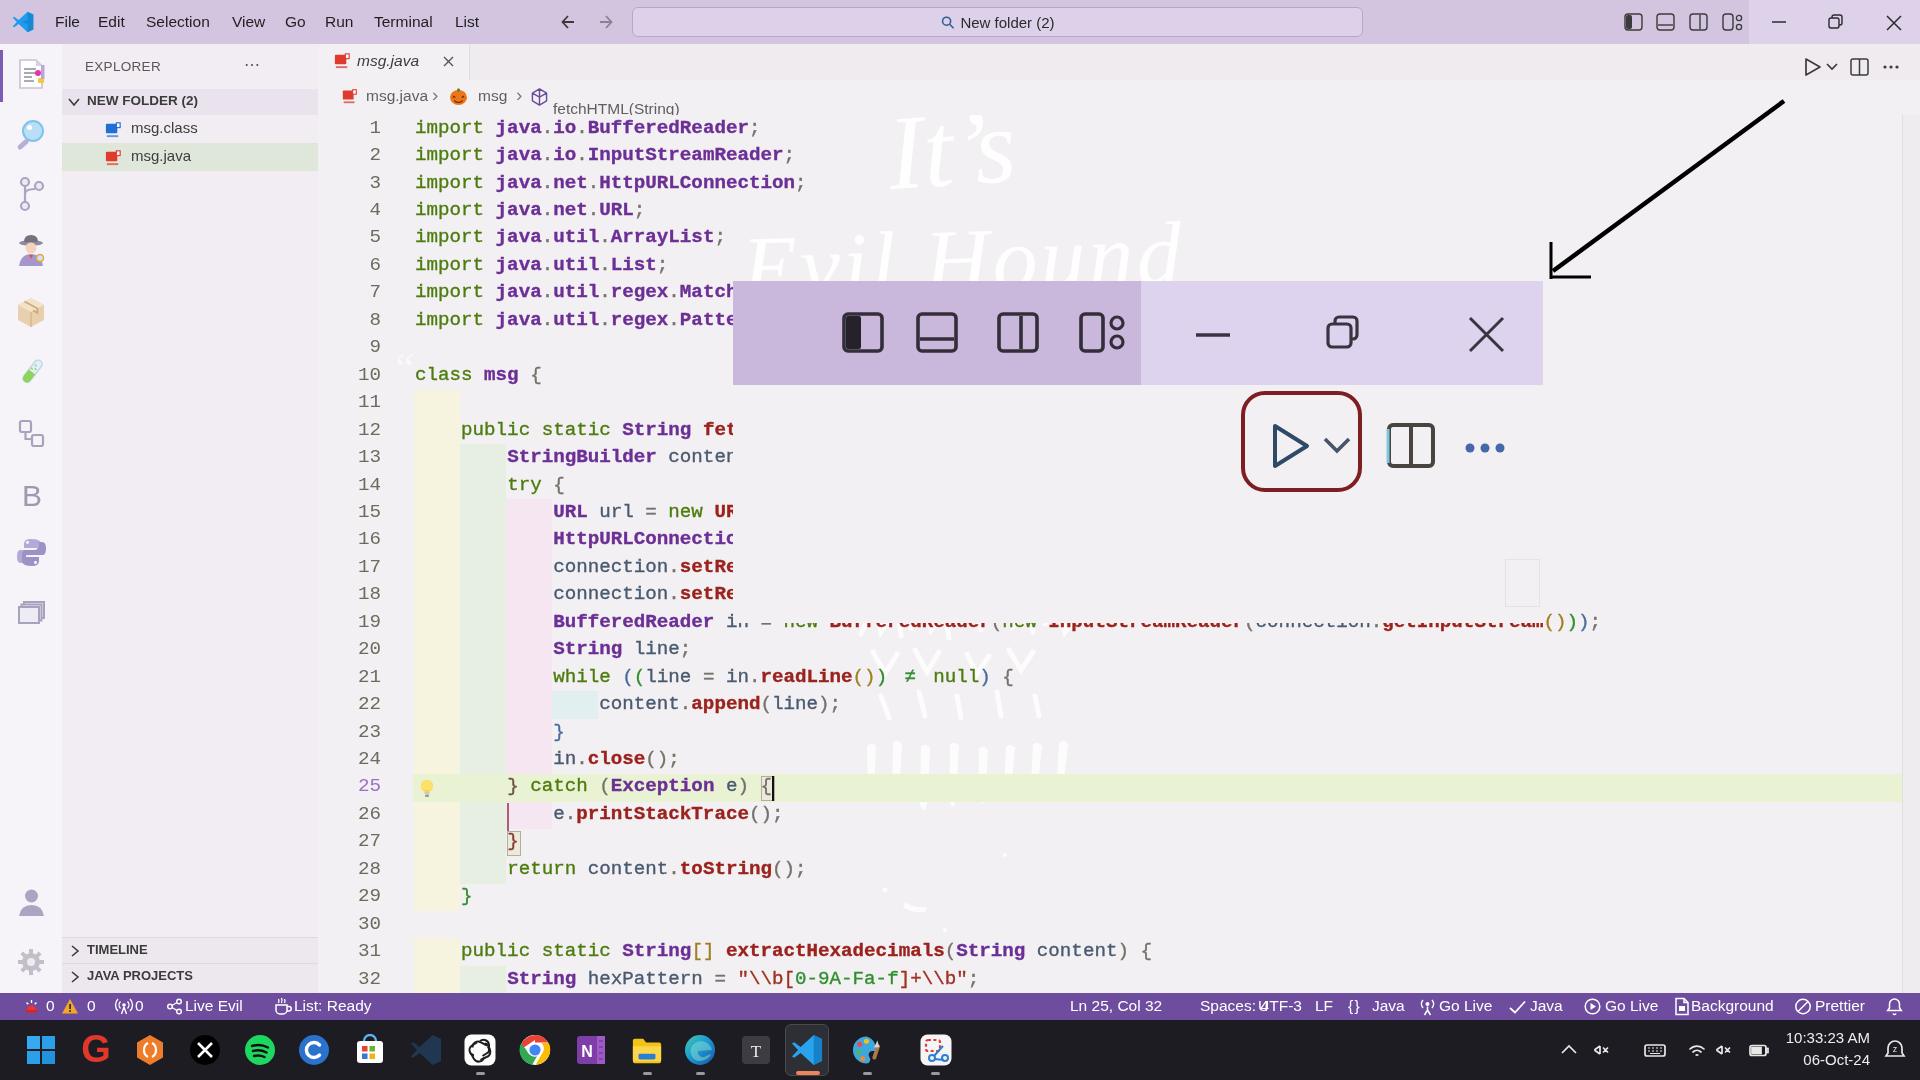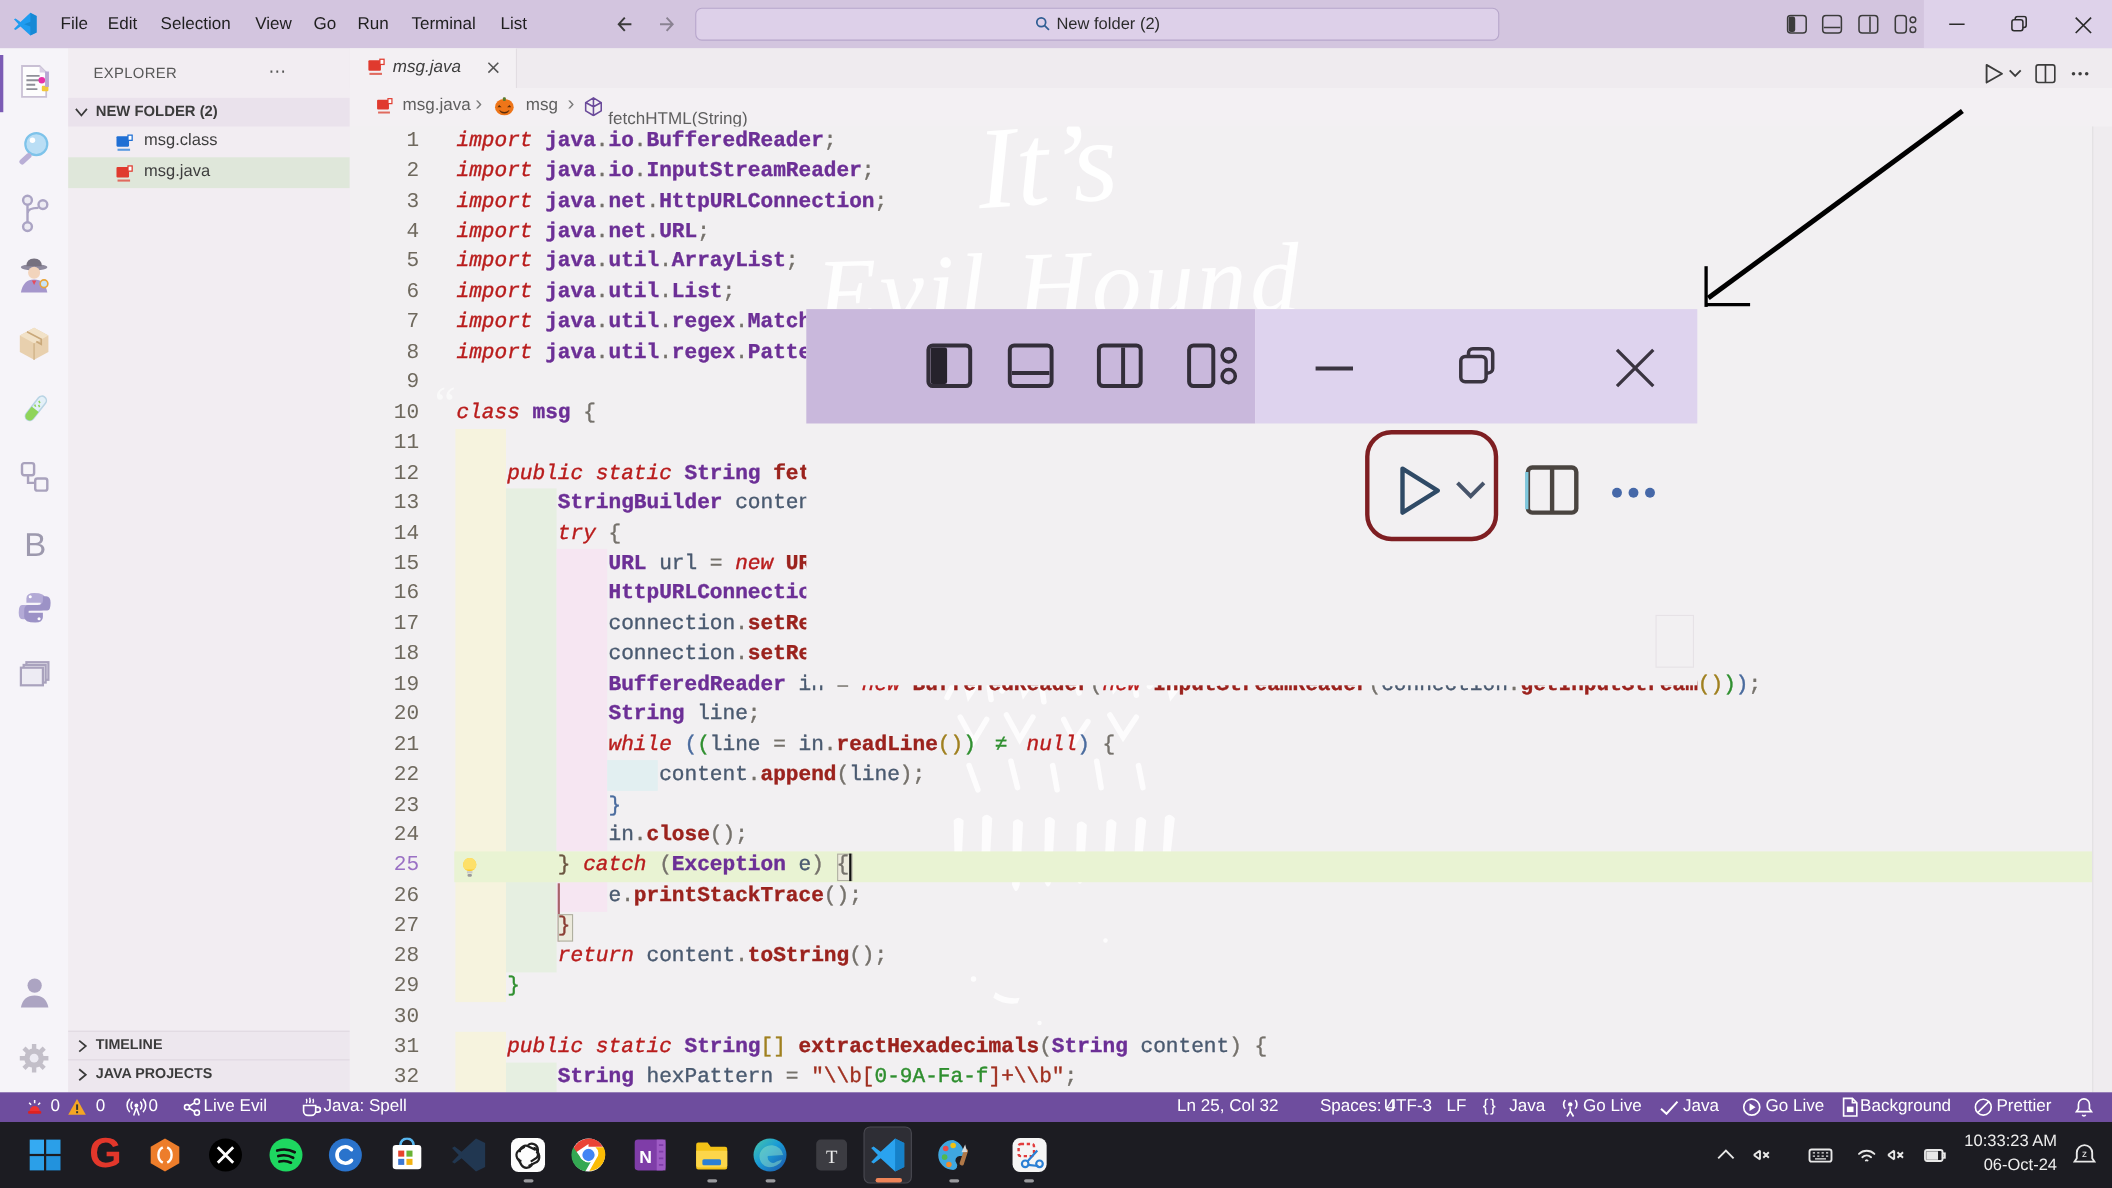--- a/index.html
+++ b/index.html
@@ -31,21 +31,21 @@
 #tabbar { position:absolute; left:318px; top:44px; width:1602px; height:36px; background:#efebef; }
 #tab1 { position:absolute; left:0; top:0; width:152px; height:36px; background:#f3f0f3; border-right:1px solid #e2dde2; }
 #breadcrumbs { position:absolute; left:318px; top:80px; width:1602px; height:35px; background:#f3f0f3; font-size:15.5px; color:#5f5f5f; }
 #editor { position:absolute; left:318px; top:115px; width:1602px; height:878px; background:#f2f0f2; overflow:hidden; }
 #minimap { position:absolute; left:1902px; top:115px; width:18px; height:878px; background:#efecef; border-left:1px solid #e2dfe2; }
 
 
 .band { position:absolute; }
 #code { position:absolute; left:97px; top:-0.4px; font-family:"Liberation Mono",monospace; font-size:19.2px; line-height:27.46px; white-space:pre; color:#4a5a70; -webkit-text-stroke:0.35px; }
 #gutter { position:absolute; left:22px; top:-0.4px; width:41px; font-family:"Liberation Mono",monospace; font-size:19.2px; line-height:27.46px; text-align:right; color:#6f695e; white-space:pre; }
-.k { color:#b91c1c;font-style:italic; }
+.k { color:#4d7c0f; }
 .t { color:#6c2f96; font-weight:bold; }
 .m { color:#9b221d; font-weight:bold; }
 .p { color:#75716b; }
 .g { color:#2f8f2f; }
 .gd { color:#a08020; }
 .bl { color:#4a6b9e; }
 .s { color:#a03020; }
 .neq { color:#2f8f2f; display:inline-block; width:23.05px; text-align:center; }
 
 
@@ -496,21 +496,21 @@
       <circle cx="13" cy="13.5" r="2.3" fill="none" stroke="#fff" stroke-width="1.4"></circle>
       <circle cx="4" cy="8.5" r="2.3" fill="none" stroke="#fff" stroke-width="1.4"></circle>
       <path d="M6 7.5 L11 4.5 M6 9.5 L11 12.5" stroke="#fff" stroke-width="1.4"></path>
     </svg>
     <span class="it" style="left:185px">Live Evil</span>
     <svg class="abs" style="left:273px;top:4px" width="20" height="19" viewBox="0 0 20 19">
       <path d="M3 8 h11 v5 a4 4 0 0 1 -4 4 h-3 a4 4 0 0 1 -4 -4 z" fill="none" stroke="#fff" stroke-width="1.5"></path>
       <path d="M14 9.5 h2 a2 2 0 0 1 0 4.5 h-2" fill="none" stroke="#fff" stroke-width="1.5"></path>
       <path d="M5.5 2 q1 2 0 4 M8.5 1 q1 2.5 0 5 M11.5 2 q1 2 0 4" stroke="#fff" stroke-width="1.3" fill="none"></path>
     </svg>
-    <span class="it" style="left:294px">Java: Spell</span>
+    <span class="it" style="left:294px">List: Ready</span>
 
     <span class="it" style="left:1070px">Ln 25, Col 32</span>
     <span class="it" style="left:1200px">Spaces: 4</span>
     <span class="it" style="left:1258px">UTF-3</span>
     <span class="it" style="left:1315px">LF</span>
     <span class="it" style="left:1348px">{ }</span>
     <span class="it" style="left:1372px">Java</span>
     <svg class="abs" style="left:1419px;top:4px" width="17" height="19" viewBox="0 0 17 19">
       <circle cx="8.5" cy="7" r="2" fill="#fff"></circle>
       <path d="M4 11 a6 6 0 0 1 0 -8 M13 3 a6 6 0 0 1 0 8" stroke="#fff" stroke-width="1.5" fill="none"></path>

